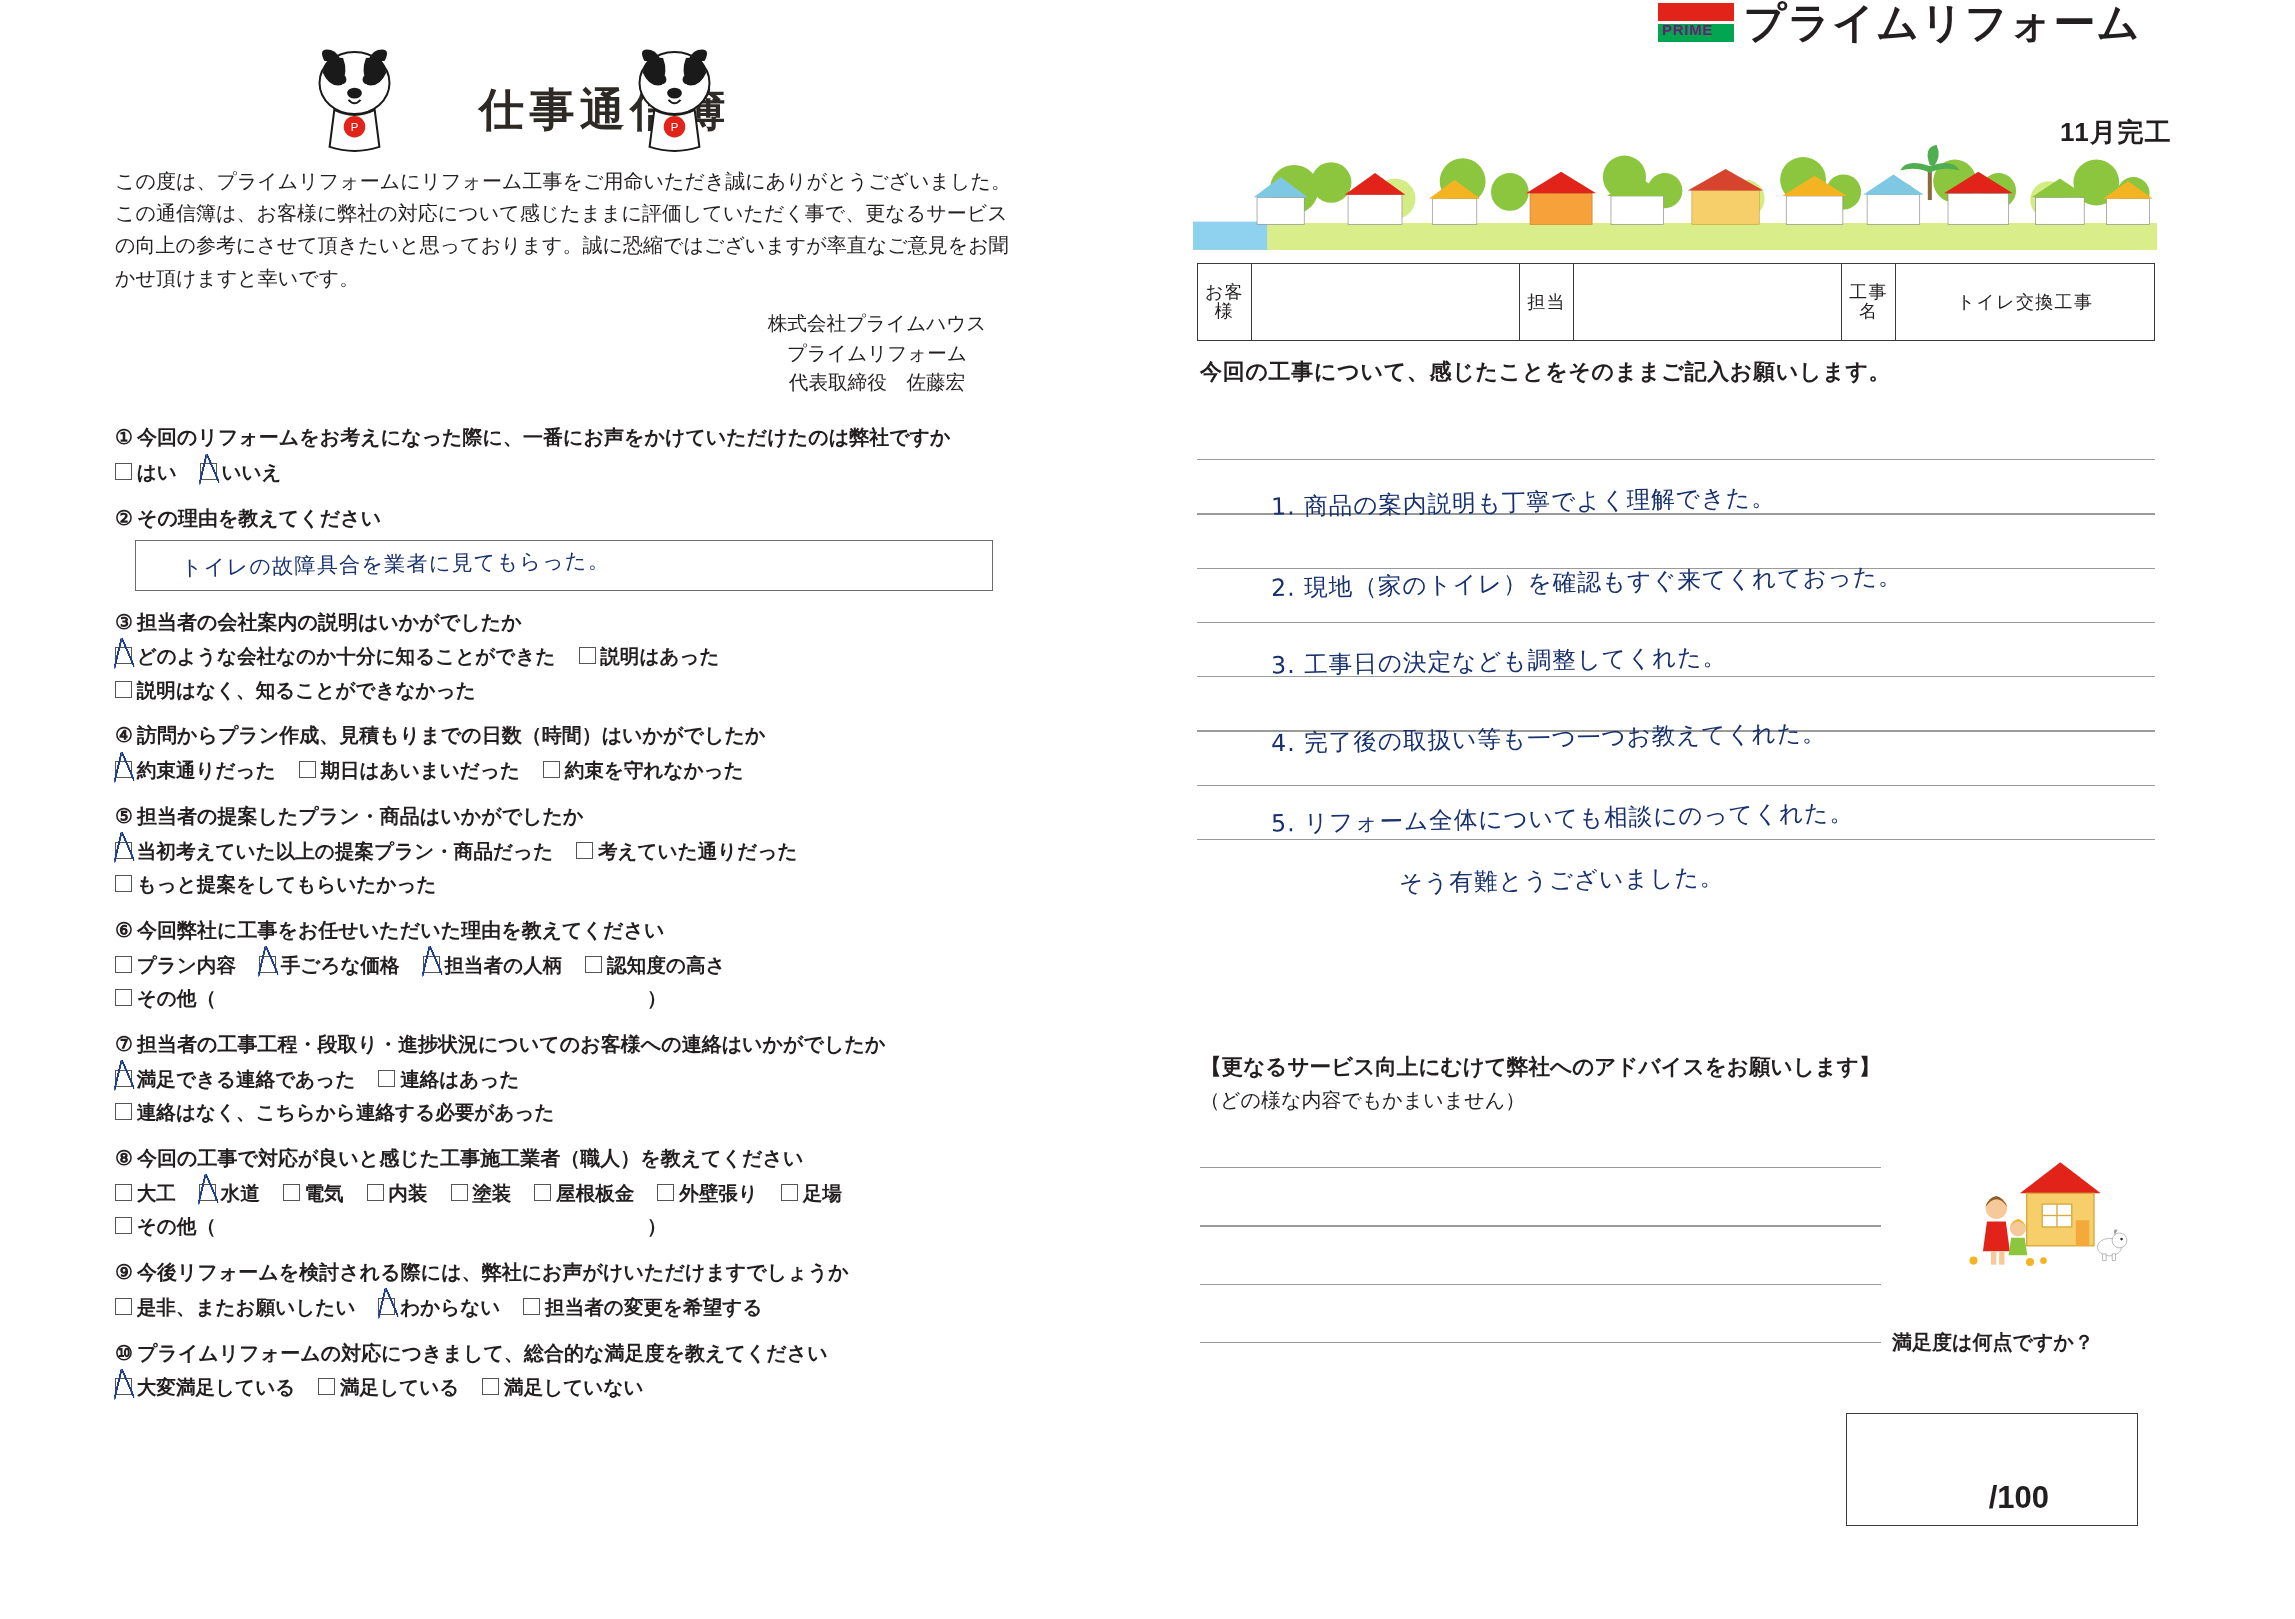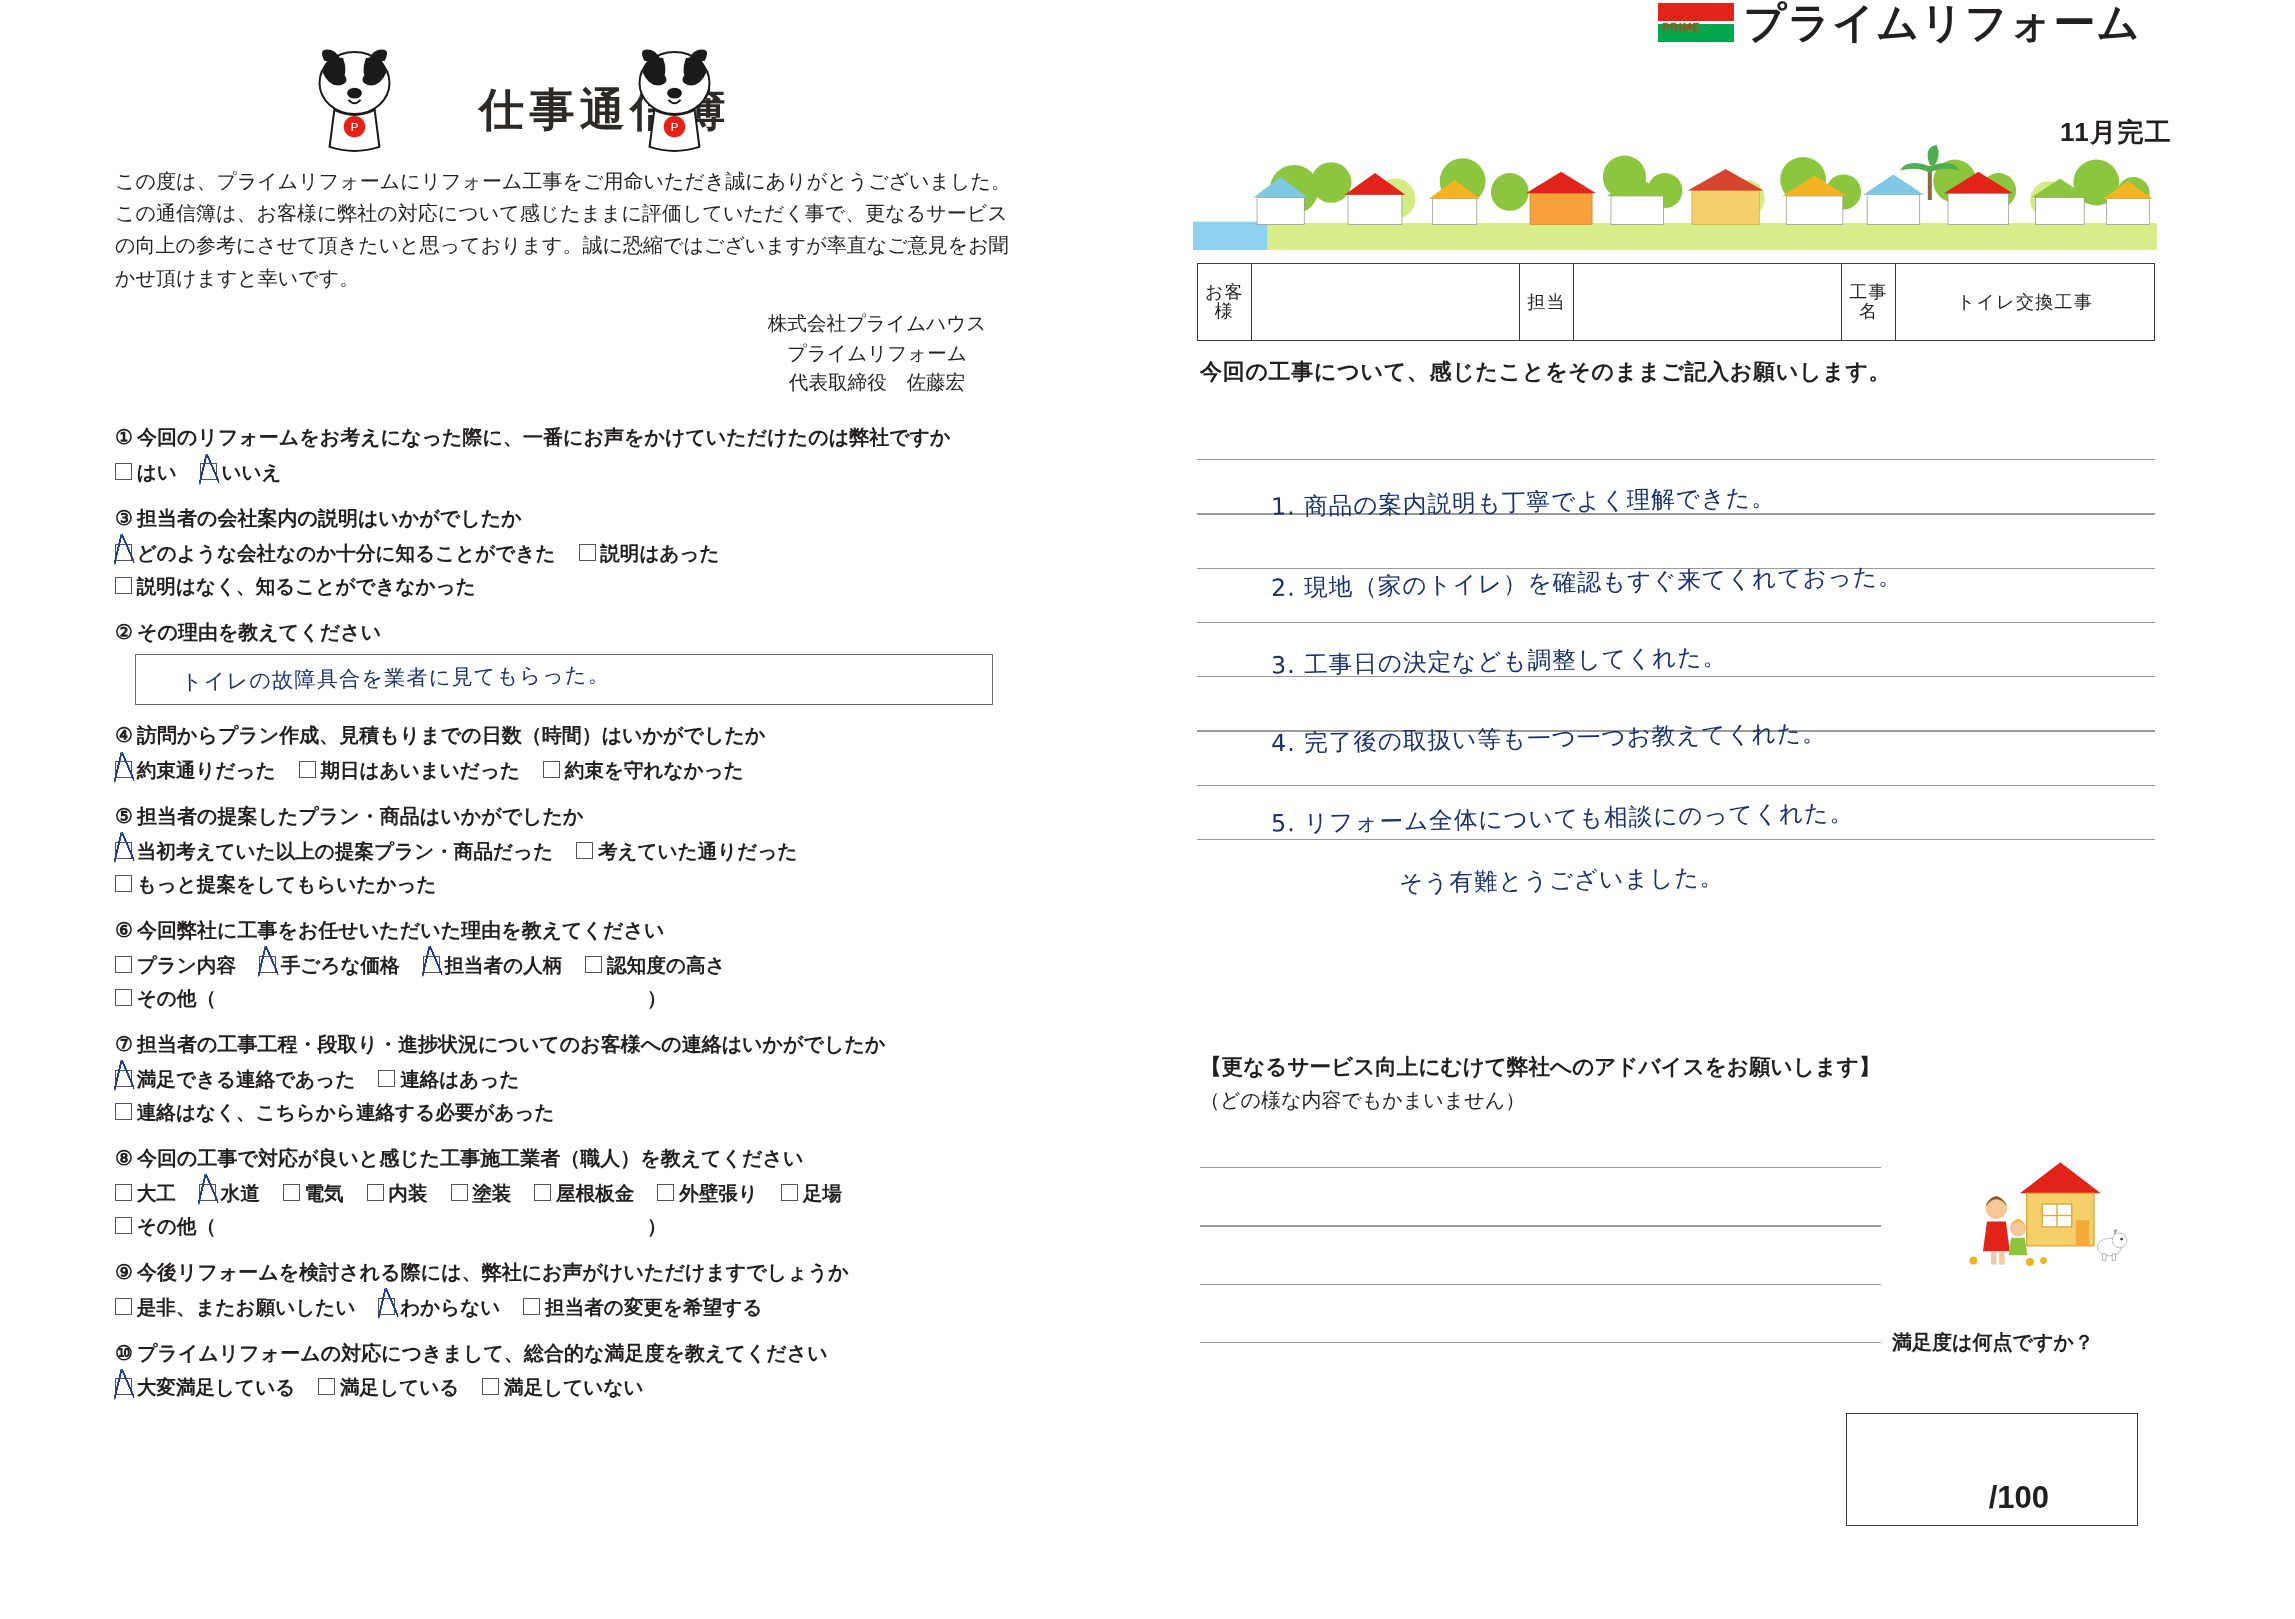--- a/index.html
+++ b/index.html
@@ -300,23 +300,23 @@
   .brand-mark .bar-red {
     height: 17.5px; background: #e2231a; margin-bottom: 3.4px;
     width: 100%;
   }
   .brand-mark .bar-green {
     height: 17.5px; background: #00a650; width: 100%;
   }
   .brand-mark .pword {
     position: absolute;
     left: 4px; top: 17.5px;
-    font-size: 11px;
-    font-weight: bold;
-    color: #c2410c;
+    font-size: 15px;
+    font-weight: bold;
+    color: #701a75;
     letter-spacing: 0.7px;
   }
   .brand-name {
     font-size: 42px;
     font-weight: bold;
     letter-spacing: 1.3px;
     color: #231f20;
   }
 </style>
 </head>
@@ -369,29 +369,29 @@
       <div>プライムリフォーム</div>
       <div>代表取締役　佐藤宏</div>
     </div>
 
     <div class="questions" id="questions">
         <div class="q">
           <div class="q-head"><span class="num">①</span><span>今回のリフォームをお考えになった際に、一番にお声をかけていただけたのは弊社ですか</span></div>
           <div class="opts"><span class="opt"><span class="box"></span><span>はい</span></span><span class="opt"><span class="box check"></span><span>いいえ</span></span></div>
         </div>
         <div class="q">
-          <div class="q-head"><span class="num">③</span><span>担当者の会社案内の説明はいかがでしたか</span></div>
-          <div class="opts"><span class="opt"><span class="box check"></span><span>どのような会社なのか十分に知ることができた</span></span><span class="opt"><span class="box"></span><span>説明はあった</span></span></div>
-          <div class="opts opts-line2"><span class="opt"><span class="box"></span><span>説明はなく、知ることができなかった</span></span></div>
-        </div>
-        <div class="q">
           <div class="q-head"><span class="num">②</span><span>その理由を教えてください</span></div>
           <div class="answer-box">
             <div class="answer-text hand">トイレの故障具合を業者に見てもらった。</div>
           </div>
+        </div>
+        <div class="q">
+          <div class="q-head"><span class="num">③</span><span>担当者の会社案内の説明はいかがでしたか</span></div>
+          <div class="opts"><span class="opt"><span class="box check"></span><span>どのような会社なのか十分に知ることができた</span></span><span class="opt"><span class="box"></span><span>説明はあった</span></span></div>
+          <div class="opts opts-line2"><span class="opt"><span class="box"></span><span>説明はなく、知ることができなかった</span></span></div>
         </div>
         <div class="q">
           <div class="q-head"><span class="num">④</span><span>訪問からプラン作成、見積もりまでの日数（時間）はいかがでしたか</span></div>
           <div class="opts"><span class="opt"><span class="box check"></span><span>約束通りだった</span></span><span class="opt"><span class="box"></span><span>期日はあいまいだった</span></span><span class="opt"><span class="box"></span><span>約束を守れなかった</span></span></div>
         </div>
         <div class="q">
           <div class="q-head"><span class="num">⑤</span><span>担当者の提案したプラン・商品はいかがでしたか</span></div>
           <div class="opts"><span class="opt"><span class="box check"></span><span>当初考えていた以上の提案プラン・商品だった</span></span><span class="opt"><span class="box"></span><span>考えていた通りだった</span></span></div>
           <div class="opts opts-line2"><span class="opt"><span class="box"></span><span>もっと提案をしてもらいたかった</span></span></div>
         </div>

